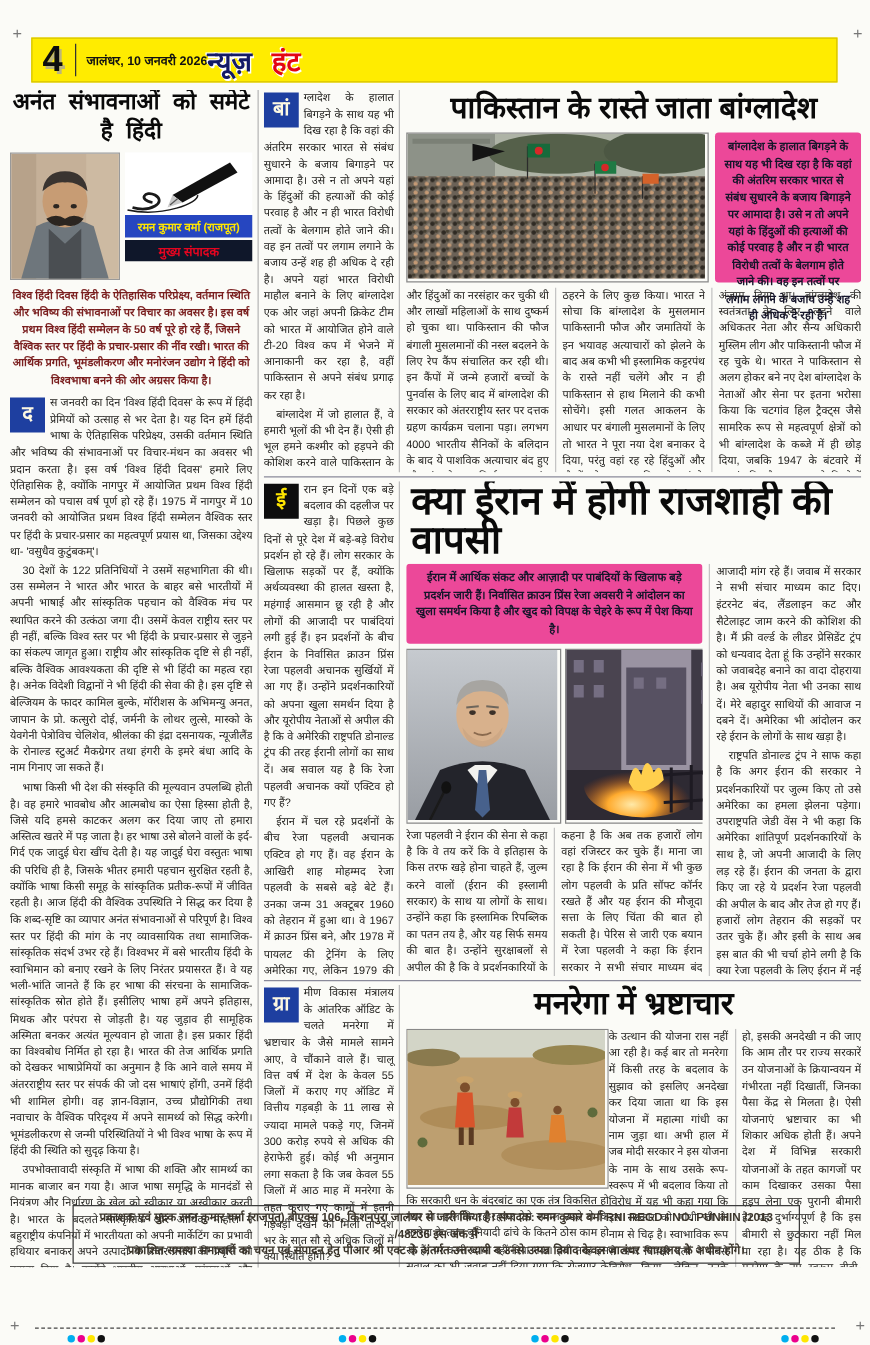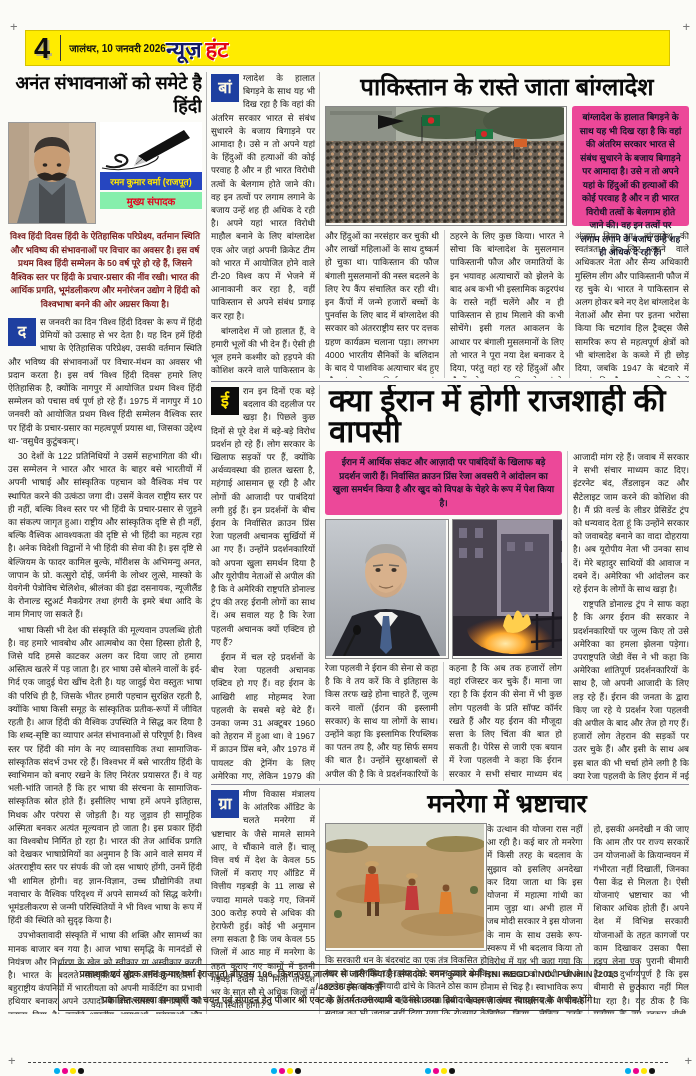--- a/index.html
+++ b/index.html
@@ -7,36 +7,36 @@
          font-family:"Liberation Sans","DejaVu Sans",sans-serif;color:#1d1d1b;overflow:hidden;}
   .cropmark{position:absolute;color:#777;font-size:13px;line-height:10px;}
   
   .masthead{position:absolute;left:25px;right:26px;top:30px;height:36px;background:#ffec00;
             border:1px solid #d6c200;display:flex;align-items:center;padding:0 8px;box-sizing:border-box;}
   .pageno{font-size:29px;font-weight:bold;color:#0e0e0e;text-shadow:2px 2px 0 #bdb57a;line-height:30px;}
   .mast-div{width:1px;height:26px;background:#333;margin:0 8px 0 10px;}
   .dateline{font-size:10px;font-weight:bold;color:#111;}
   .section-title{flex:1;text-align:center;font-size:21px;font-weight:bold;color:#e40520;
                  transform:translateX(-30px);}
-  .logo{display:flex;align-items:flex-start;gap:4px;}
+  .logo{display:flex;align-items:flex-start;gap:16px;}
   .logo .w1{font-size:22px;font-weight:bold;color:#141a66;text-shadow:1px 1px 0 #fff,-1px -1px 0 #fff;}
   .logo .w2{font-size:22px;font-weight:bold;color:#e30613;text-shadow:1px 1px 0 #fff,-1px -1px 0 #fff;}
   
   .content{position:absolute;left:8px;right:7px;top:72px;height:942px;display:flex;}
   .vline{width:1px;background:#b7b7b7;margin:0 4px;}
   
   .left-art{width:194px;overflow:hidden;display:flex;flex-direction:column;}
-  .la-head{font-size:18px;line-height:23px;font-weight:bold;text-align:right;color:#090909;margin:0 0 4px;}
+  .la-head{font-size:18px;line-height:23px;font-weight:bold;text-align:center;color:#090909;margin:0 0 4px;font-family:Liberation Mono, monospace;}
   .la-authorrow{display:flex;gap:4px;height:102px;margin-bottom:4px;}
   .la-photo{width:86px;height:100px;border:1px solid #999;flex:none;}
   .la-right{flex:1;display:flex;flex-direction:column;}
   .penbox{height:50px;background:#fff;}
   .band-name{height:18px;background:#2646c0;color:#ffe600;font-size:9px;font-weight:bold;
              display:flex;align-items:center;justify-content:center;}
-  .band-role{height:17px;background:#86efac;color:#e40520;font-size:10px;font-weight:bold;
+  .band-role{height:17px;background:#0f172a;color:#e40520;font-size:10px;font-weight:bold;
              display:flex;align-items:center;justify-content:center;margin-top:2px;}
   .la-lead{font-size:8.8px;line-height:13.5px;color:#7a1f1f;font-weight:bold;text-align:center;margin:2px 0 5px;}
   .bodytxt{font-size:8.7px;line-height:13.2px;text-align:justify;color:#22211e;}
   .bodytxt p{margin:0 0 2px;text-indent:10px;}
   .bodytxt p.first{text-indent:0;}
   .dc{float:left;width:28px;height:28px;background:#1e3fa0;color:#fdf8e2;font-weight:bold;
       font-size:16px;display:flex;align-items:center;justify-content:center;margin:2px 4px 0 0;}
   .dc.dark{background:#0d0d0d;color:#ffe600;}
   
   .right-region{flex:1;display:flex;flex-direction:column;overflow:hidden;}

